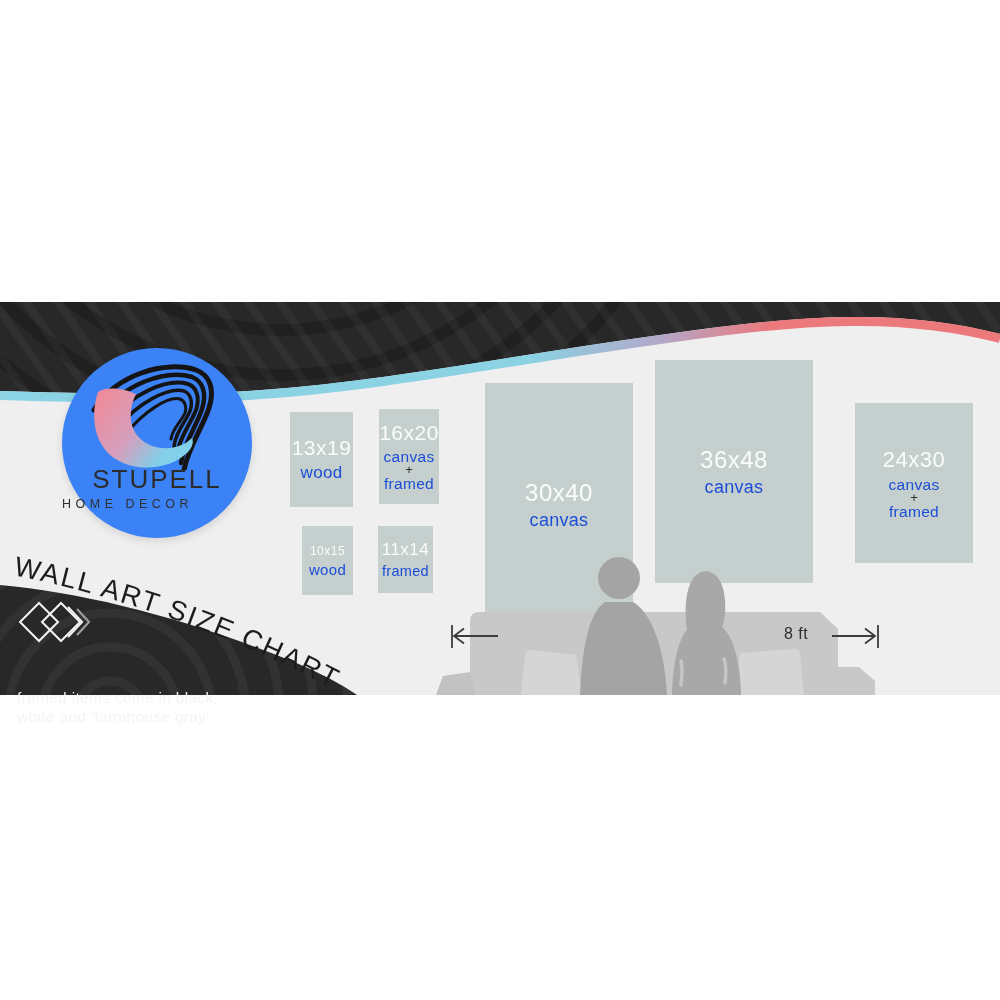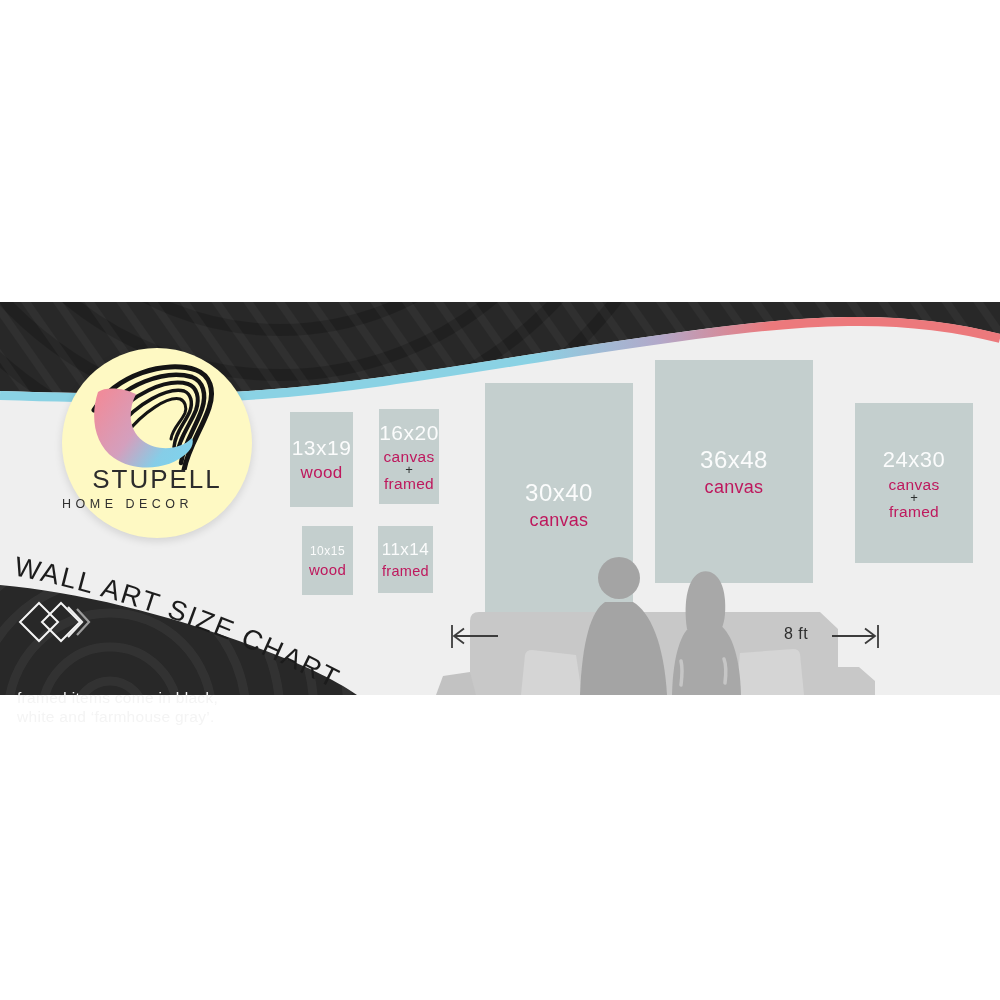--- a/index.html
+++ b/index.html
@@ -4,35 +4,35 @@
 <style>
   html,body{margin:0;padding:0;background:#ffffff;}
   .stage{position:relative;width:1000px;height:1000px;background:#ffffff;overflow:hidden;
          font-family:"Liberation Sans",sans-serif;}
   .wall{position:absolute;left:0;top:302px;width:1000px;height:393px;background:#efefef;}
   .abs{position:absolute;}
   svg{display:block;}
 
   
   .logo{position:absolute;left:62px;top:348px;width:190px;height:190px;border-radius:50%;
-        background:#fef9c3;box-shadow:0 3px 8px rgba(0,0,0,0.12);}
+        background:#3b82f6;box-shadow:0 3px 8px rgba(0,0,0,0.12);}
   .logo-name{position:absolute;left:0;top:116px;width:100%;text-align:center;
              font-size:26px;letter-spacing:2px;color:#2c2c2c;}
   .logo-sub{position:absolute;left:0;top:149px;width:100%;text-align:left;
             font-size:12.5px;letter-spacing:4.5px;color:#303030;}
 
   
   .note{position:absolute;left:17px;top:644px;color:#f4f4f4;font-size:15.5px;
         line-height:19px;letter-spacing:0.3px;margin-top:44px;}
 
   
   .size-box{position:absolute;background:#c4cfce;display:flex;flex-direction:column;
             align-items:center;justify-content:center;text-align:center;}
   .num{color:#fbfcfc;letter-spacing:0.5px;margin-bottom:3px;}
-  .mat{color:#be185d;letter-spacing:0.3px;}
+  .mat{color:#1d4ed8;letter-spacing:0.3px;}
   .plus{color:#2d3130;font-size:13px;line-height:10px;}
   .b1 .num{font-size:21px}.b1 .mat{font-size:17px}
   .b2 .num{font-size:21px}.b2 .mat{font-size:15.5px;line-height:17px}
   .b3 .num{font-size:12px}.b3 .mat{font-size:15px}
   .b4 .num{font-size:17px}.b4 .mat{font-size:14.5px}
   .b5 .num{font-size:24px}.b5 .mat{font-size:18px}
   .b6 .num{font-size:24px}.b6 .mat{font-size:18px}
   .b7 .num{font-size:22px}.b7 .mat{font-size:15.5px;line-height:17px}
 
   .ft-label{position:absolute;left:744px;top:625px;font-size:16px;color:#2f2f2f;letter-spacing:0.5px;margin-left:40px;}

